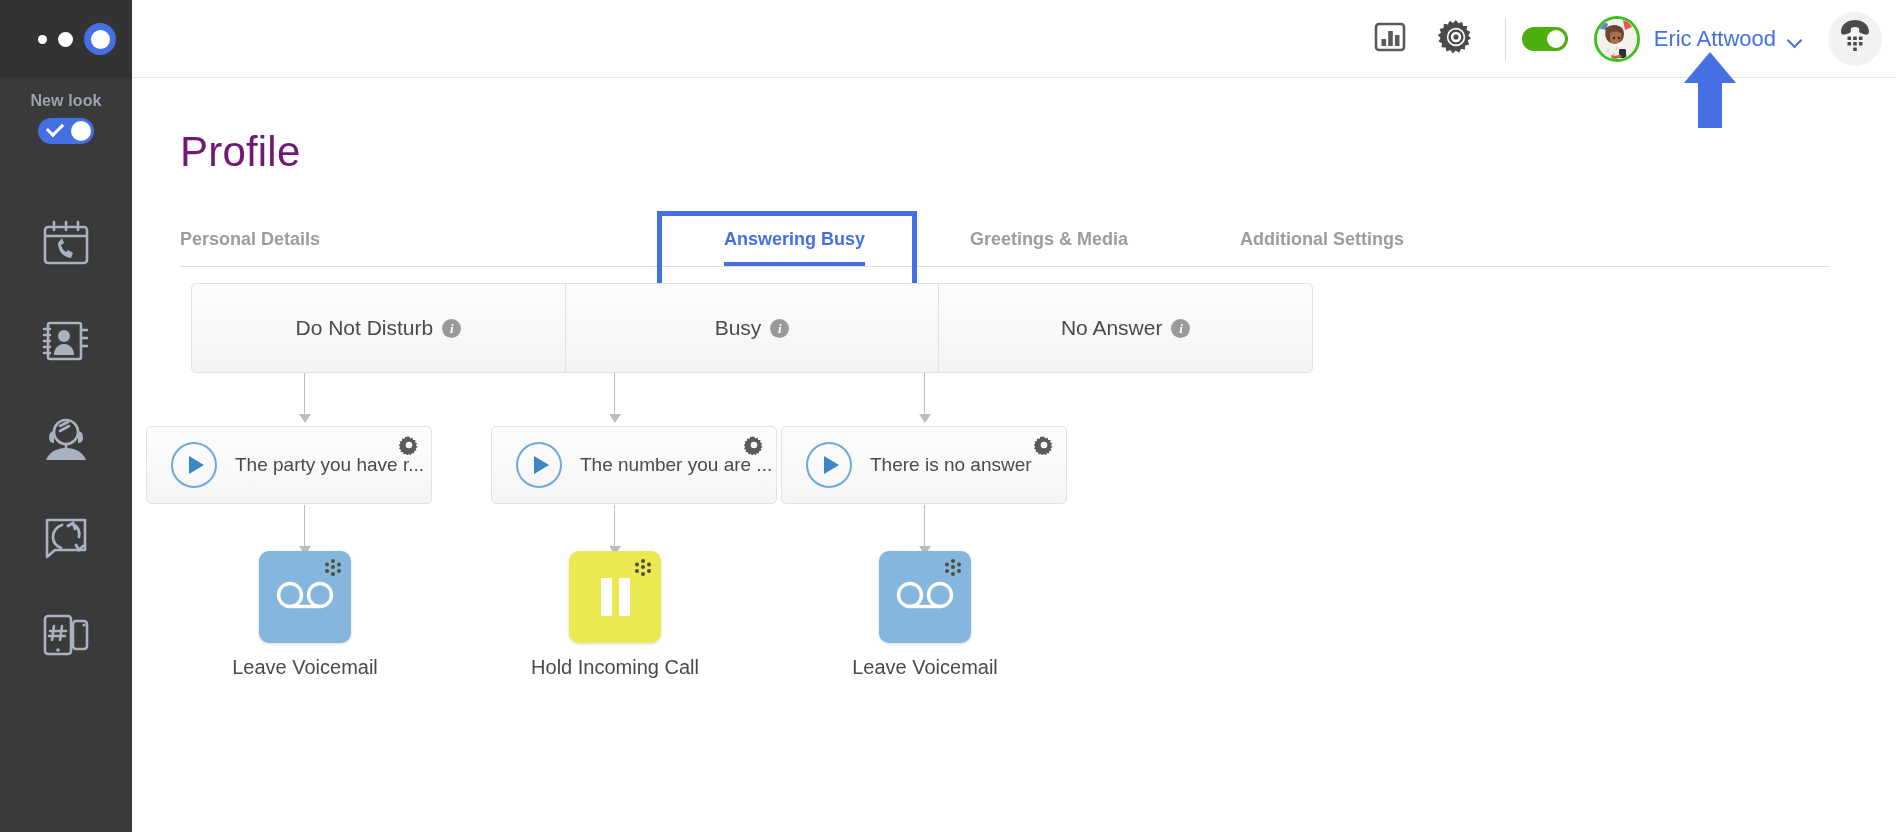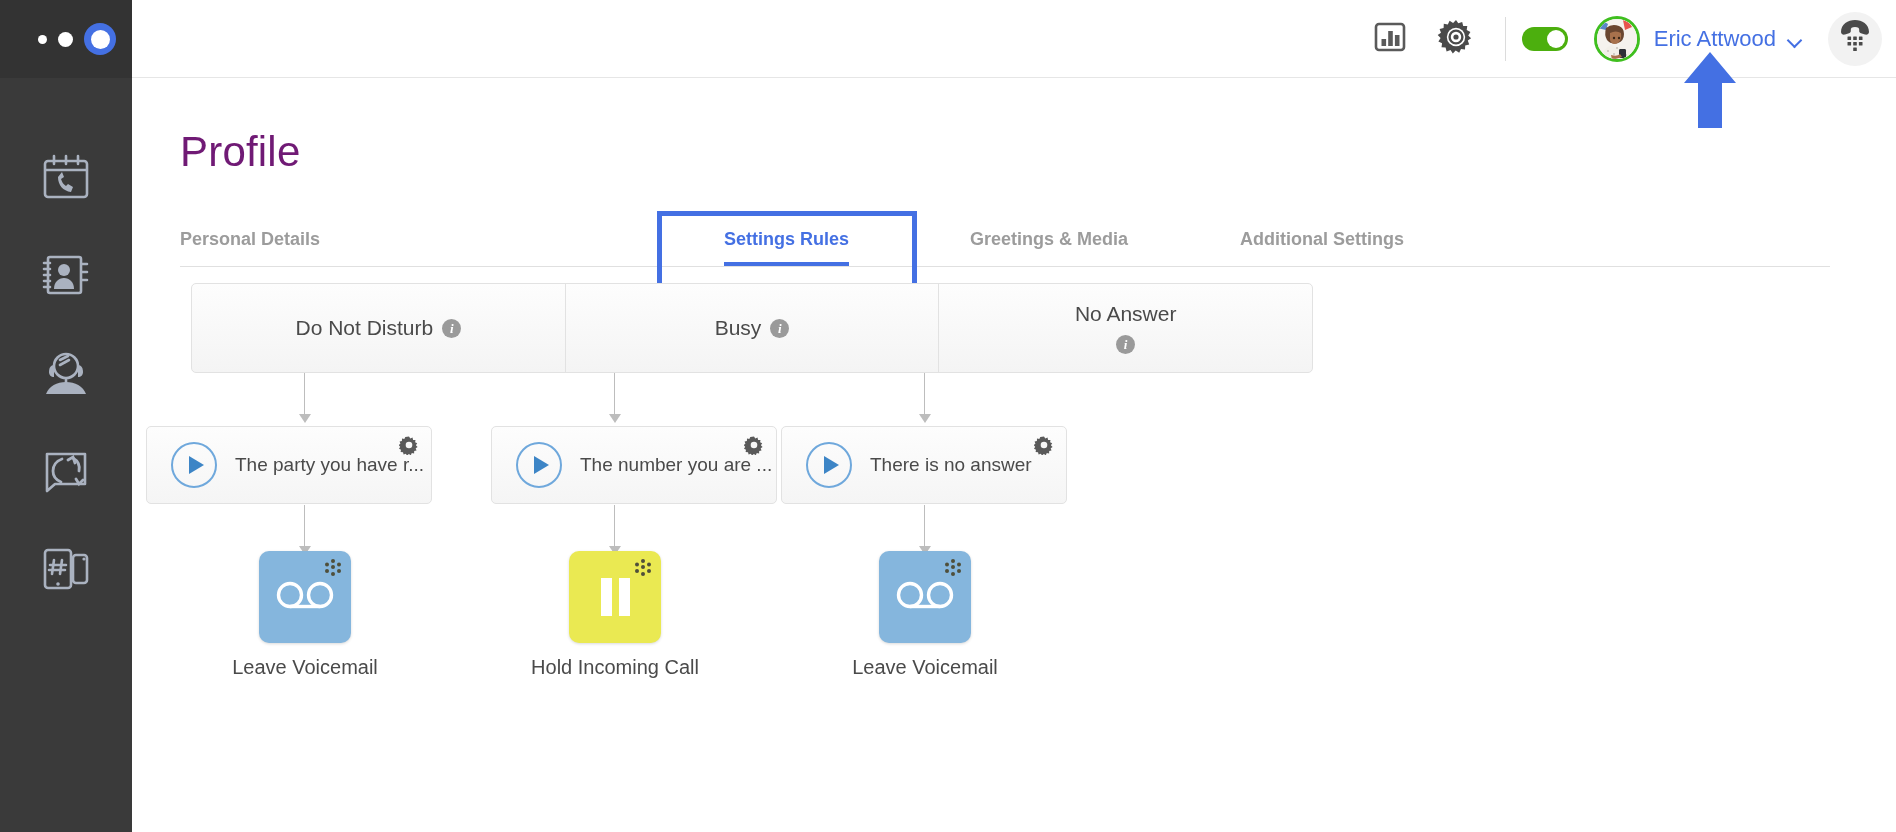--- a/index.html
+++ b/index.html
@@ -224,21 +224,21 @@
   .rule-cell {
     flex: 1;
     display: flex;
     align-items: center;
     justify-content: center;
     border-right: 1px solid #e2e2e2;
     font-size: 21px;
     color: #4a4a4a;
     gap: 9px;
   }
-  .rule-cell:last-child { border-right: none; flex-direction: column; }
+  .rule-cell:last-child { border-right: none; }
   .info-badge {
     width: 19px; height: 19px; border-radius: 50%;
     background: #9a9a9a;
     color: #ffffff;
     font-size: 13px;
     font-style: italic;
     font-weight: bold;
     font-family: "Liberation Serif", serif;
     display: flex; align-items: center; justify-content: center;
     line-height: 1;
@@ -331,20 +331,27 @@
   <div class="sidebar">
 
     <div class="sb-top">
       <span class="dot-sm"></span>
       <span class="dot-md"></span>
       <span class="dot-ring">
           <i></i>
         </span>
     </div>
 
+    <div class="newlook-wrap">
+      <div class="newlook-label">New look</div>
+      <div class="newlook-toggle">
+        <span class="chk"></span>
+        <span class="knob"></span>
+      </div>
+    </div>
 
     <div class="sb-nav">
 
       <div class="sb-item">
         <span>
         <svg width="50" height="48" viewBox="0 0 50 48">
           <g fill="none" stroke="#aab2c0" stroke-width="2.6">
             <rect x="4" y="8" width="42" height="36" rx="3"></rect>
             <path d="M4 17 H46"></path>
             <path d="M13 3 v8 M25 3 v8 M37 3 v8" stroke-linecap="round"></path>
@@ -496,21 +503,21 @@
 
     </div>
   </div>
 
   <div class="main">
 
     <div class="page-title">Profile</div>
 
     <div class="tabs">
       <div class="tab" style="left:0px;">Personal Details</div>
-      <div class="tab active" style="left:544px;">Settings Rules</div>
+      <div class="tab active" style="left:544px;">Answering Busy</div>
       <div class="tab" style="left:790px;">Greetings &amp; Media</div>
       <div class="tab" style="left:1060px;">Additional Settings</div>
     </div>
 
     <div class="tab-highlight" style="left:525px; top:133px; width:260px; height:100px;"></div>
 
     <div class="rule-bar">
       <div class="rule-cell">
         <span>Do Not Disturb</span>
         <span class="info-badge">i</span>

